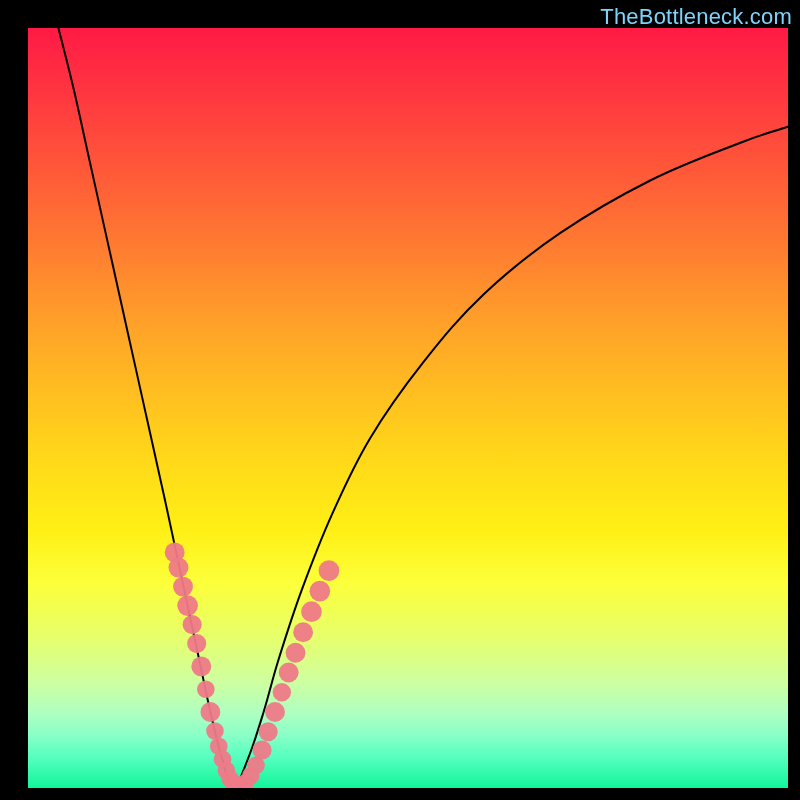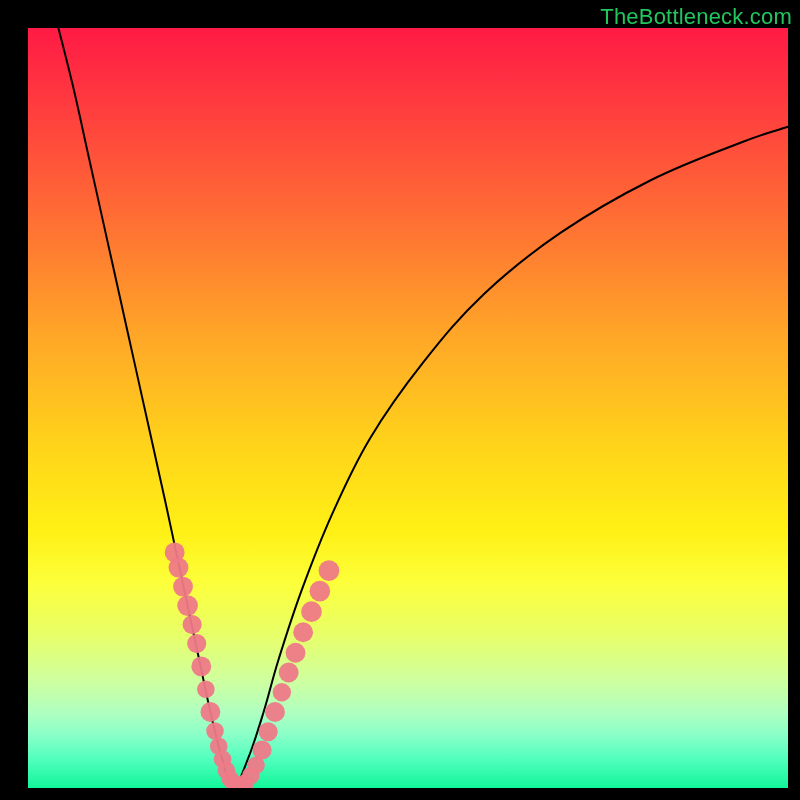--- a/index.html
+++ b/index.html
@@ -38,21 +38,21 @@
       #b0ffc0 90%,
       #8affc8 93%,
       #55ffbe 96%,
       #12f59a 100%
     );
   }
   .watermark {
     position: absolute;
     top: 4px;
     right: 8px;
-    color: #22c55e;
+    color: #7dd3fc;
     font-size: 22px;
     font-weight: 500;
     letter-spacing: 0.2px;
     user-select: none;
   }
   svg.curve {
     position: absolute;
     left: 0; top: 0;
     width: 760px;
     height: 760px;

